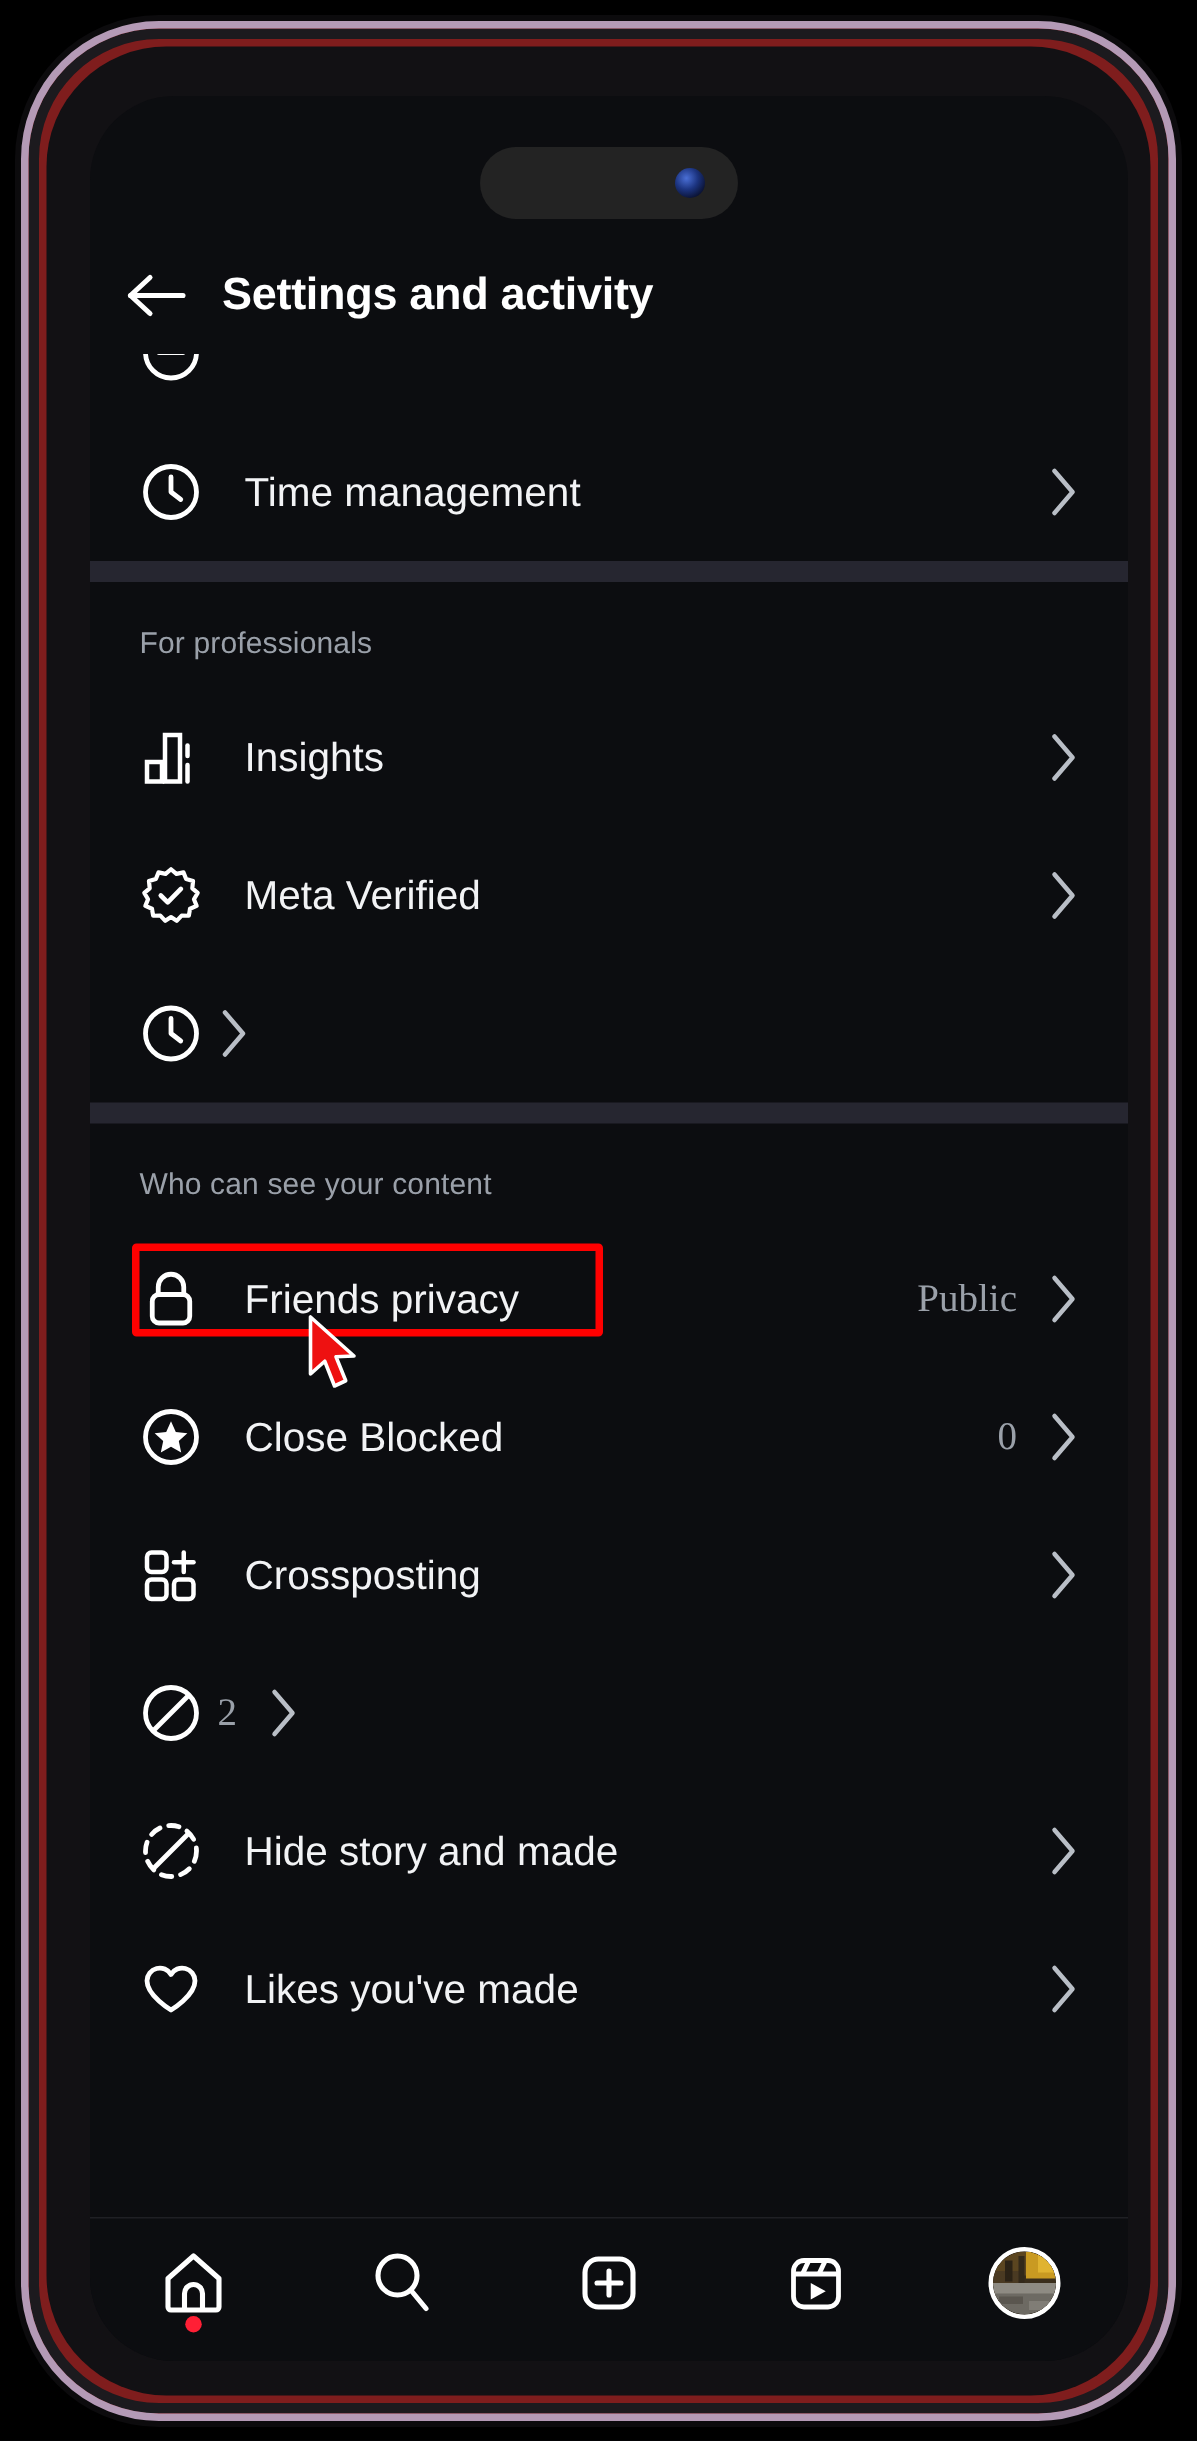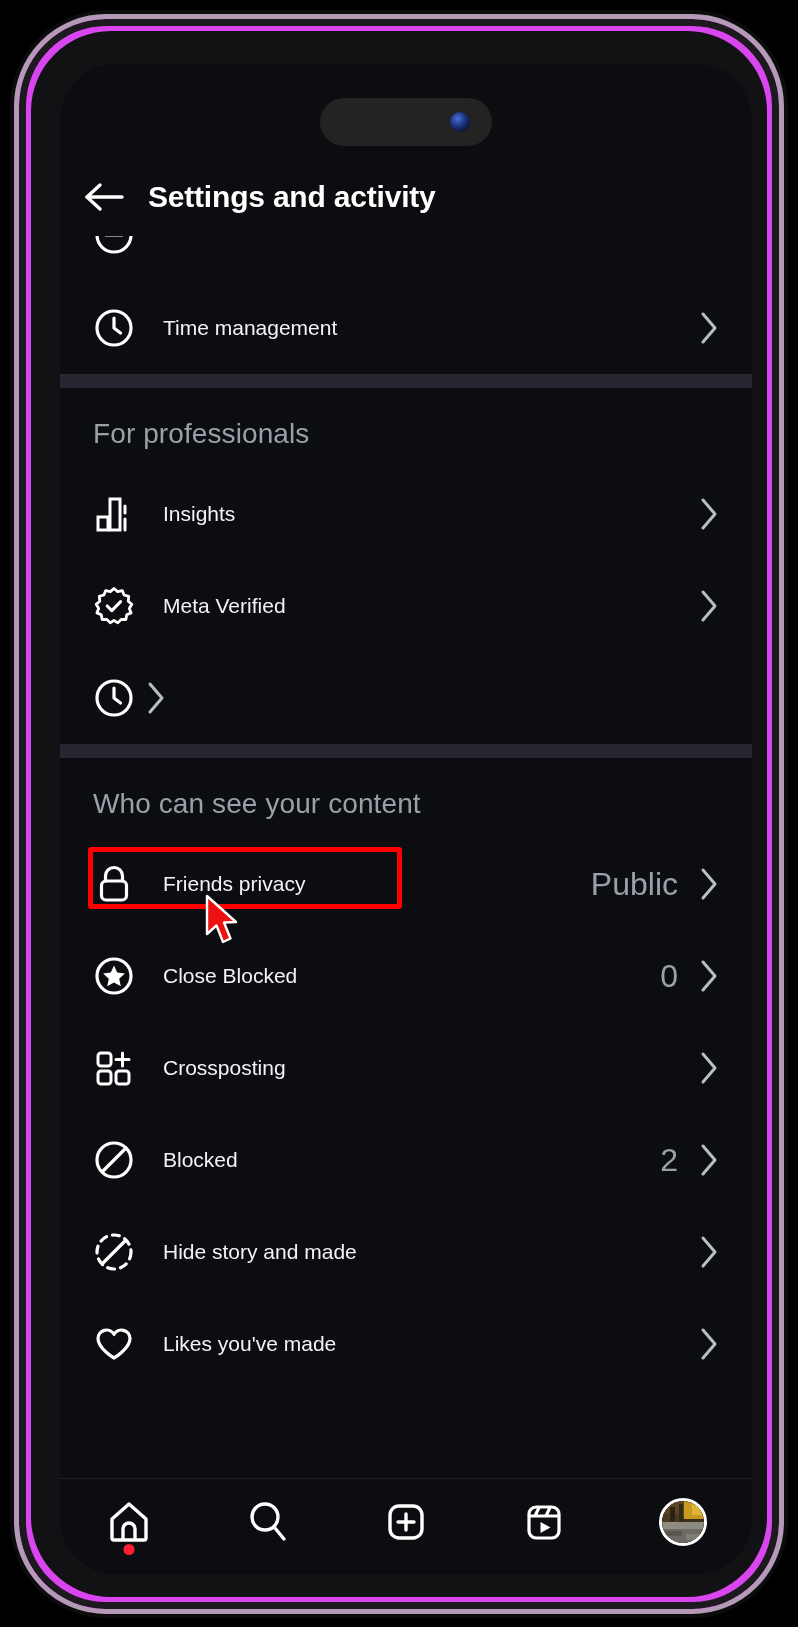--- a/index.html
+++ b/index.html
@@ -16,21 +16,21 @@
   }
 
   
   #phone-frame {
     position: absolute;
     left: 14px;
     top: 14px;
     width: 770px;
     height: 1600px;
     border-radius: 92px;
-    background: #d946ef;
+    background: #7f1d1d;
     box-sizing: border-box;
     border: 5px solid #b49ab6;
     box-shadow: 0 0 0 4px #0c0b0d, inset 0 0 0 7px #1c1a1e;
     overflow: hidden;
     padding-left: 32px;
   }
   #phone-inner-bezel {
     position: absolute;
     left: 12px;
     top: 12px;
@@ -134,45 +134,46 @@
     cursor: pointer;
   }
   .row-icon {
     width: 52px;
     display: flex;
     align-items: center;
     justify-content: flex-start;
     flex: 0 0 auto;
   }
   .row-label {
-    font-size: 21px;
+    font-size: 27px;
     color: #f2f3f5;
     margin-left: 18px;
     flex: 1 1 auto;
     white-space: nowrap;
   }
   .row-value {
-    font-size: 32px;
+    font-size: 26px;
     color: #9aa0a9;
     margin-right: 20px;
     flex: 0 0 auto;
+    font-family: Liberation Serif, serif;
   }
   .row-chevron {
     flex: 0 0 auto;
     display: flex;
     align-items: center;
   }
 
   .section-divider {
     height: 14px;
     background: #262630;
     width: 100%;
   }
   .section-header {
-    font-size: 28px;
+    font-size: 20px;
     color: #9aa0a9;
     padding: 30px 0 18px 33px;
     letter-spacing: 0.1px;
   }
 
   
   #account-privacy-highlight {
     position: absolute;
     left: 28px;
     top: 9px;
@@ -396,21 +397,20 @@
           </div>
         </div>
 
         <div class="settings-row">
           <div class="row-icon">
             <svg width="42" height="42" viewBox="0 0 42 42">
               <circle cx="21" cy="21" r="17" fill="none" stroke="#ffffff" stroke-width="3.2"></circle>
               <line x1="9.5" y1="32.5" x2="32.5" y2="9.5" stroke="#ffffff" stroke-width="3.2" stroke-linecap="round"></line>
             </svg>
           </div>
-          <div class="row-label">Blocked</div>
           <div class="row-value">2</div>
           <div class="row-chevron">
             <svg width="22" height="34" viewBox="0 0 22 34">
                 <path d="M5 3 L17 17 L5 31" fill="none" stroke="#b9bec6" stroke-width="3" stroke-linecap="round" stroke-linejoin="round"></path>
               </svg>
           </div>
         </div>
 
         <div class="settings-row">
           <div class="row-icon">

